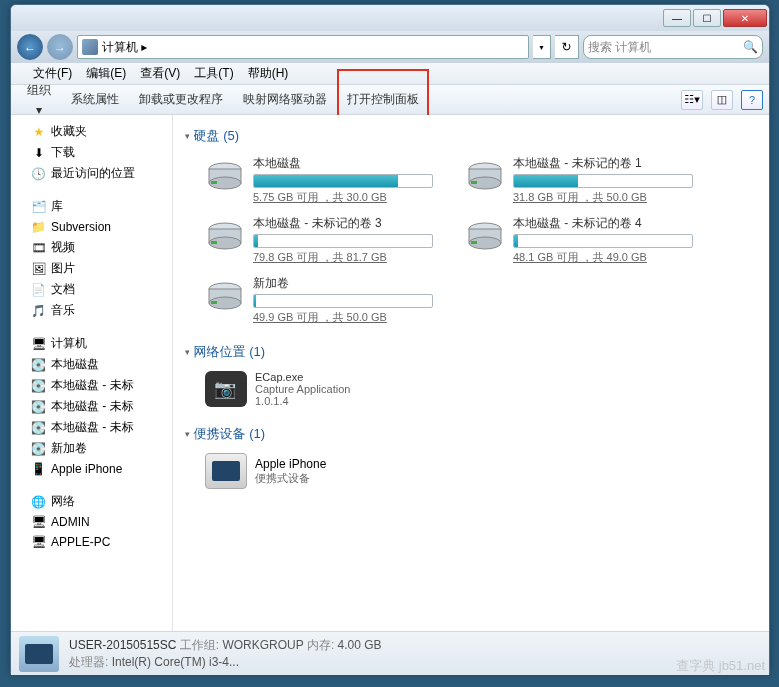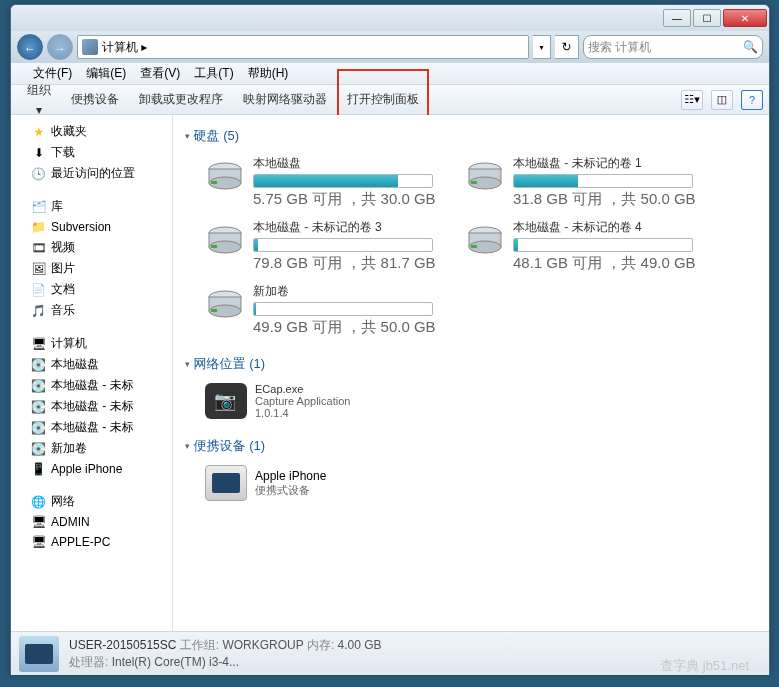--- a/index.html
+++ b/index.html
@@ -37,35 +37,35 @@
 .content { flex: 1; background: #fff; overflow: auto; padding: 8px 12px; font-size: 12px; }
 .section-head { color: #1a5a9a; font-size: 13px; padding: 4px 0; display: flex; align-items: center; gap: 4px; cursor: pointer; }
 .section-head .arr { font-size: 9px; color: #666; }
 .drives { display: flex; flex-wrap: wrap; gap: 10px 20px; padding: 6px 0 14px 20px; }
 .drive { width: 240px; display: flex; gap: 8px; align-items: flex-start; cursor: pointer; }
 .drive-ico { width: 40px; height: 40px; display: flex; align-items: center; justify-content: center; font-size: 28px; }
 .drive-info { flex: 1; }
 .drive-name { color: #333; margin-bottom: 2px; }
 .drive-bar { width: 180px; height: 14px; border: 1px solid #b0b8c0; border-radius: 2px; background: #fff; overflow: hidden; margin-bottom: 2px; }
 .drive-fill { height: 100%; background: linear-gradient(#4ac0d0,#1a98b0); }
-.drive-stat { color: #666; font-size: 15px; }
+.drive-stat { color: #666; font-size: 11px; text-decoration: underline; }
 .netloc { display: flex; gap: 8px; padding: 6px 0 14px 20px; align-items: center; cursor: pointer; }
 .netloc-ico { width: 42px; height: 36px; background: #333; border-radius: 6px; display: flex; align-items: center; justify-content: center; color: #8cf; font-size: 18px; }
 .netloc-info div:first-child { color: #333; }
 .netloc-info div { color: #666; font-size: 11px; }
 .portable { display: flex; gap: 8px; padding: 6px 0 14px 20px; align-items: center; cursor: pointer; }
 .port-ico { width: 42px; height: 36px; background: linear-gradient(#eee,#ccc); border: 1px solid #aaa; border-radius: 4px; display: flex; align-items: center; justify-content: center; }
 .port-screen { width: 28px; height: 20px; background: #246; border-radius: 2px; }
 .statusbar { height: 44px; background: linear-gradient(#f0f4f8,#e0e8f0); border-top: 1px solid #d0d8e0; display: flex; align-items: center; padding: 4px 8px; font-size: 12px; gap: 10px; }
 .stat-ico { width: 40px; height: 36px; background: linear-gradient(#bde,#8ac); border-radius: 3px; display: flex; align-items: center; justify-content: center; }
 .stat-screen { width: 28px; height: 20px; background: #246; border-radius: 2px; }
 .stat-text { color: #555; }
 .stat-text b { color: #333; font-weight: normal; }
 .stat-lbl { color: #888; margin-left: 0; }
-.watermark { position: absolute; bottom: 12px; right: 30px; color: #b0b0b0; font-size: 13px; opacity: 0.6; pointer-events: none; }
+.watermark { position: absolute; bottom: 12px; right: 14px; color: #b0b0b0; font-size: 13px; opacity: 0.6; pointer-events: none; }
 .hdd-svg { width: 40px; height: 32px; }
 </style>
 </head>
 <body>
 
 <div class="window">
 
   <div class="titlebar">
     <div class="win-btn">—</div>
     <div class="win-btn">☐</div>
@@ -93,21 +93,21 @@
     <span>查看(V)</span>
     <span>工具(T)</span>
     <span>帮助(H)</span>
   </div>
 
   <div class="toolbar">
     <div class="tb-item org">
       <span>组织</span>
       <span>▾</span>
     </div>
-    <div class="tb-item">便携设备</div>
+    <div class="tb-item">系统属性</div>
     <div class="tb-item">卸载或更改程序</div>
     <div class="tb-item">映射网络驱动器</div>
     <div class="tb-item hl">打开控制面板</div>
     <div class="tb-right">
       <div class="tb-ico">☷▾</div>
       <div class="tb-ico">◫</div>
       <div class="tb-ico" style="color:#2a7acc;border-color:#2a7acc">?</div>
     </div>
   </div>
 

